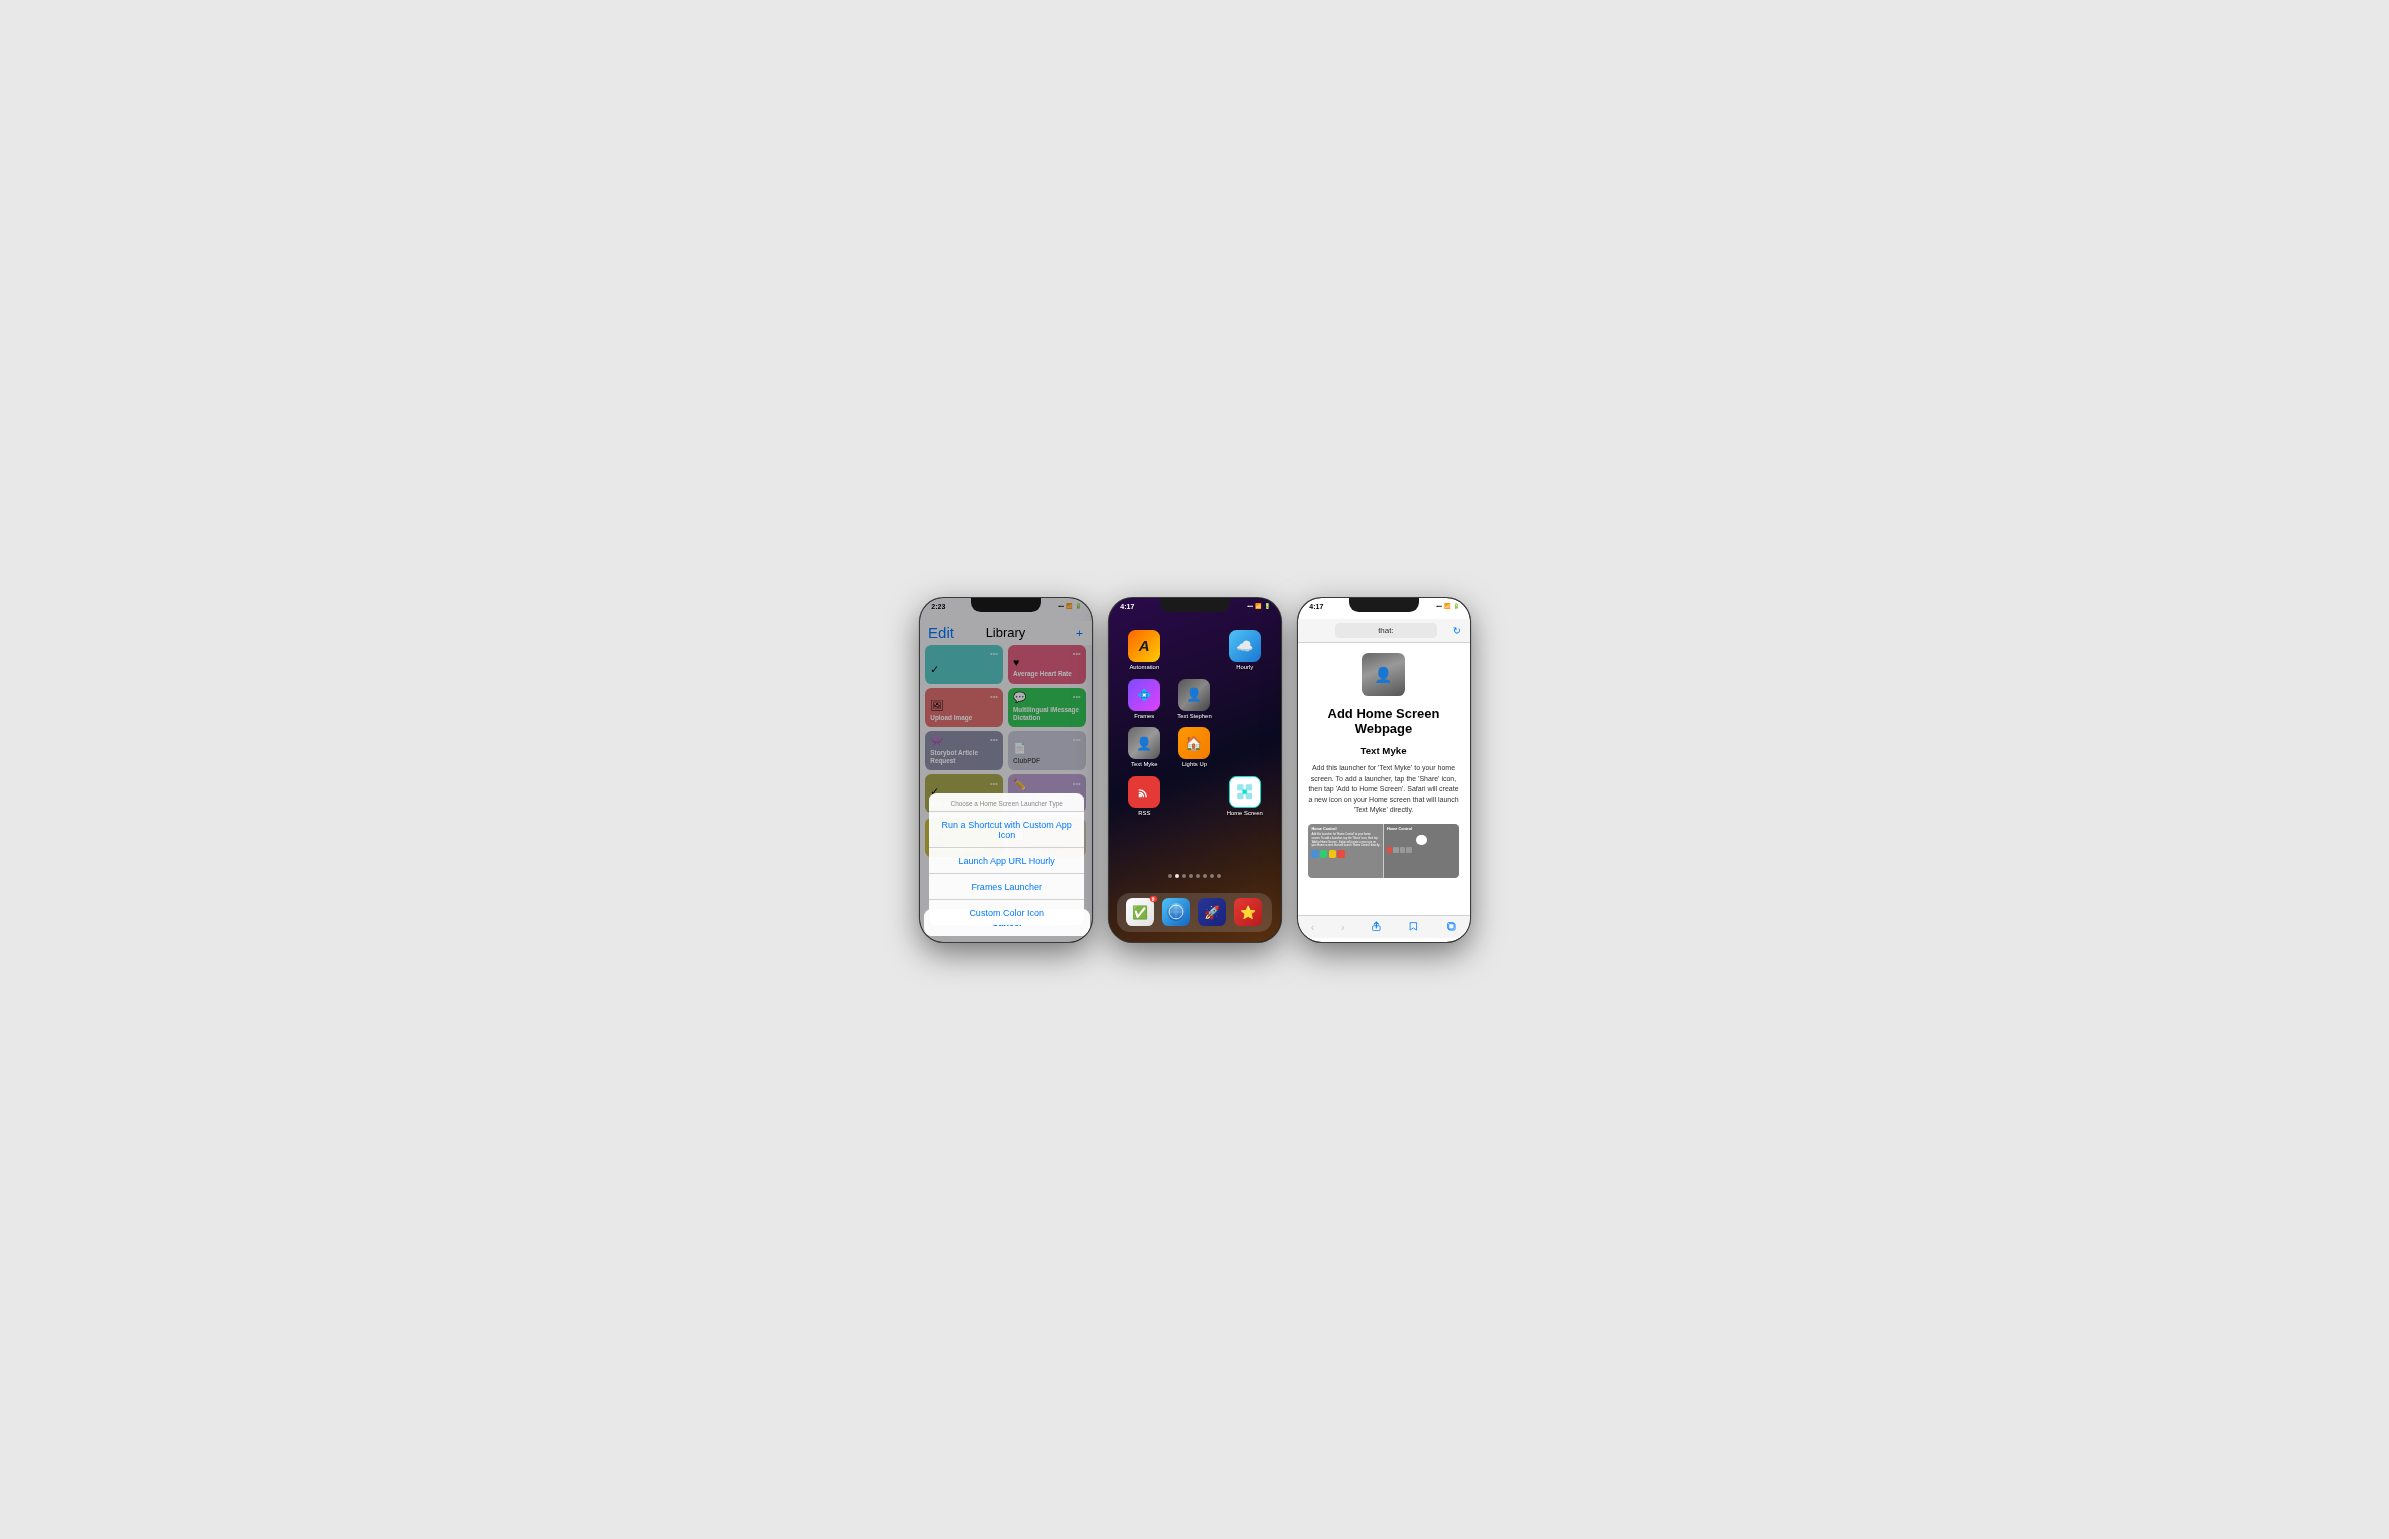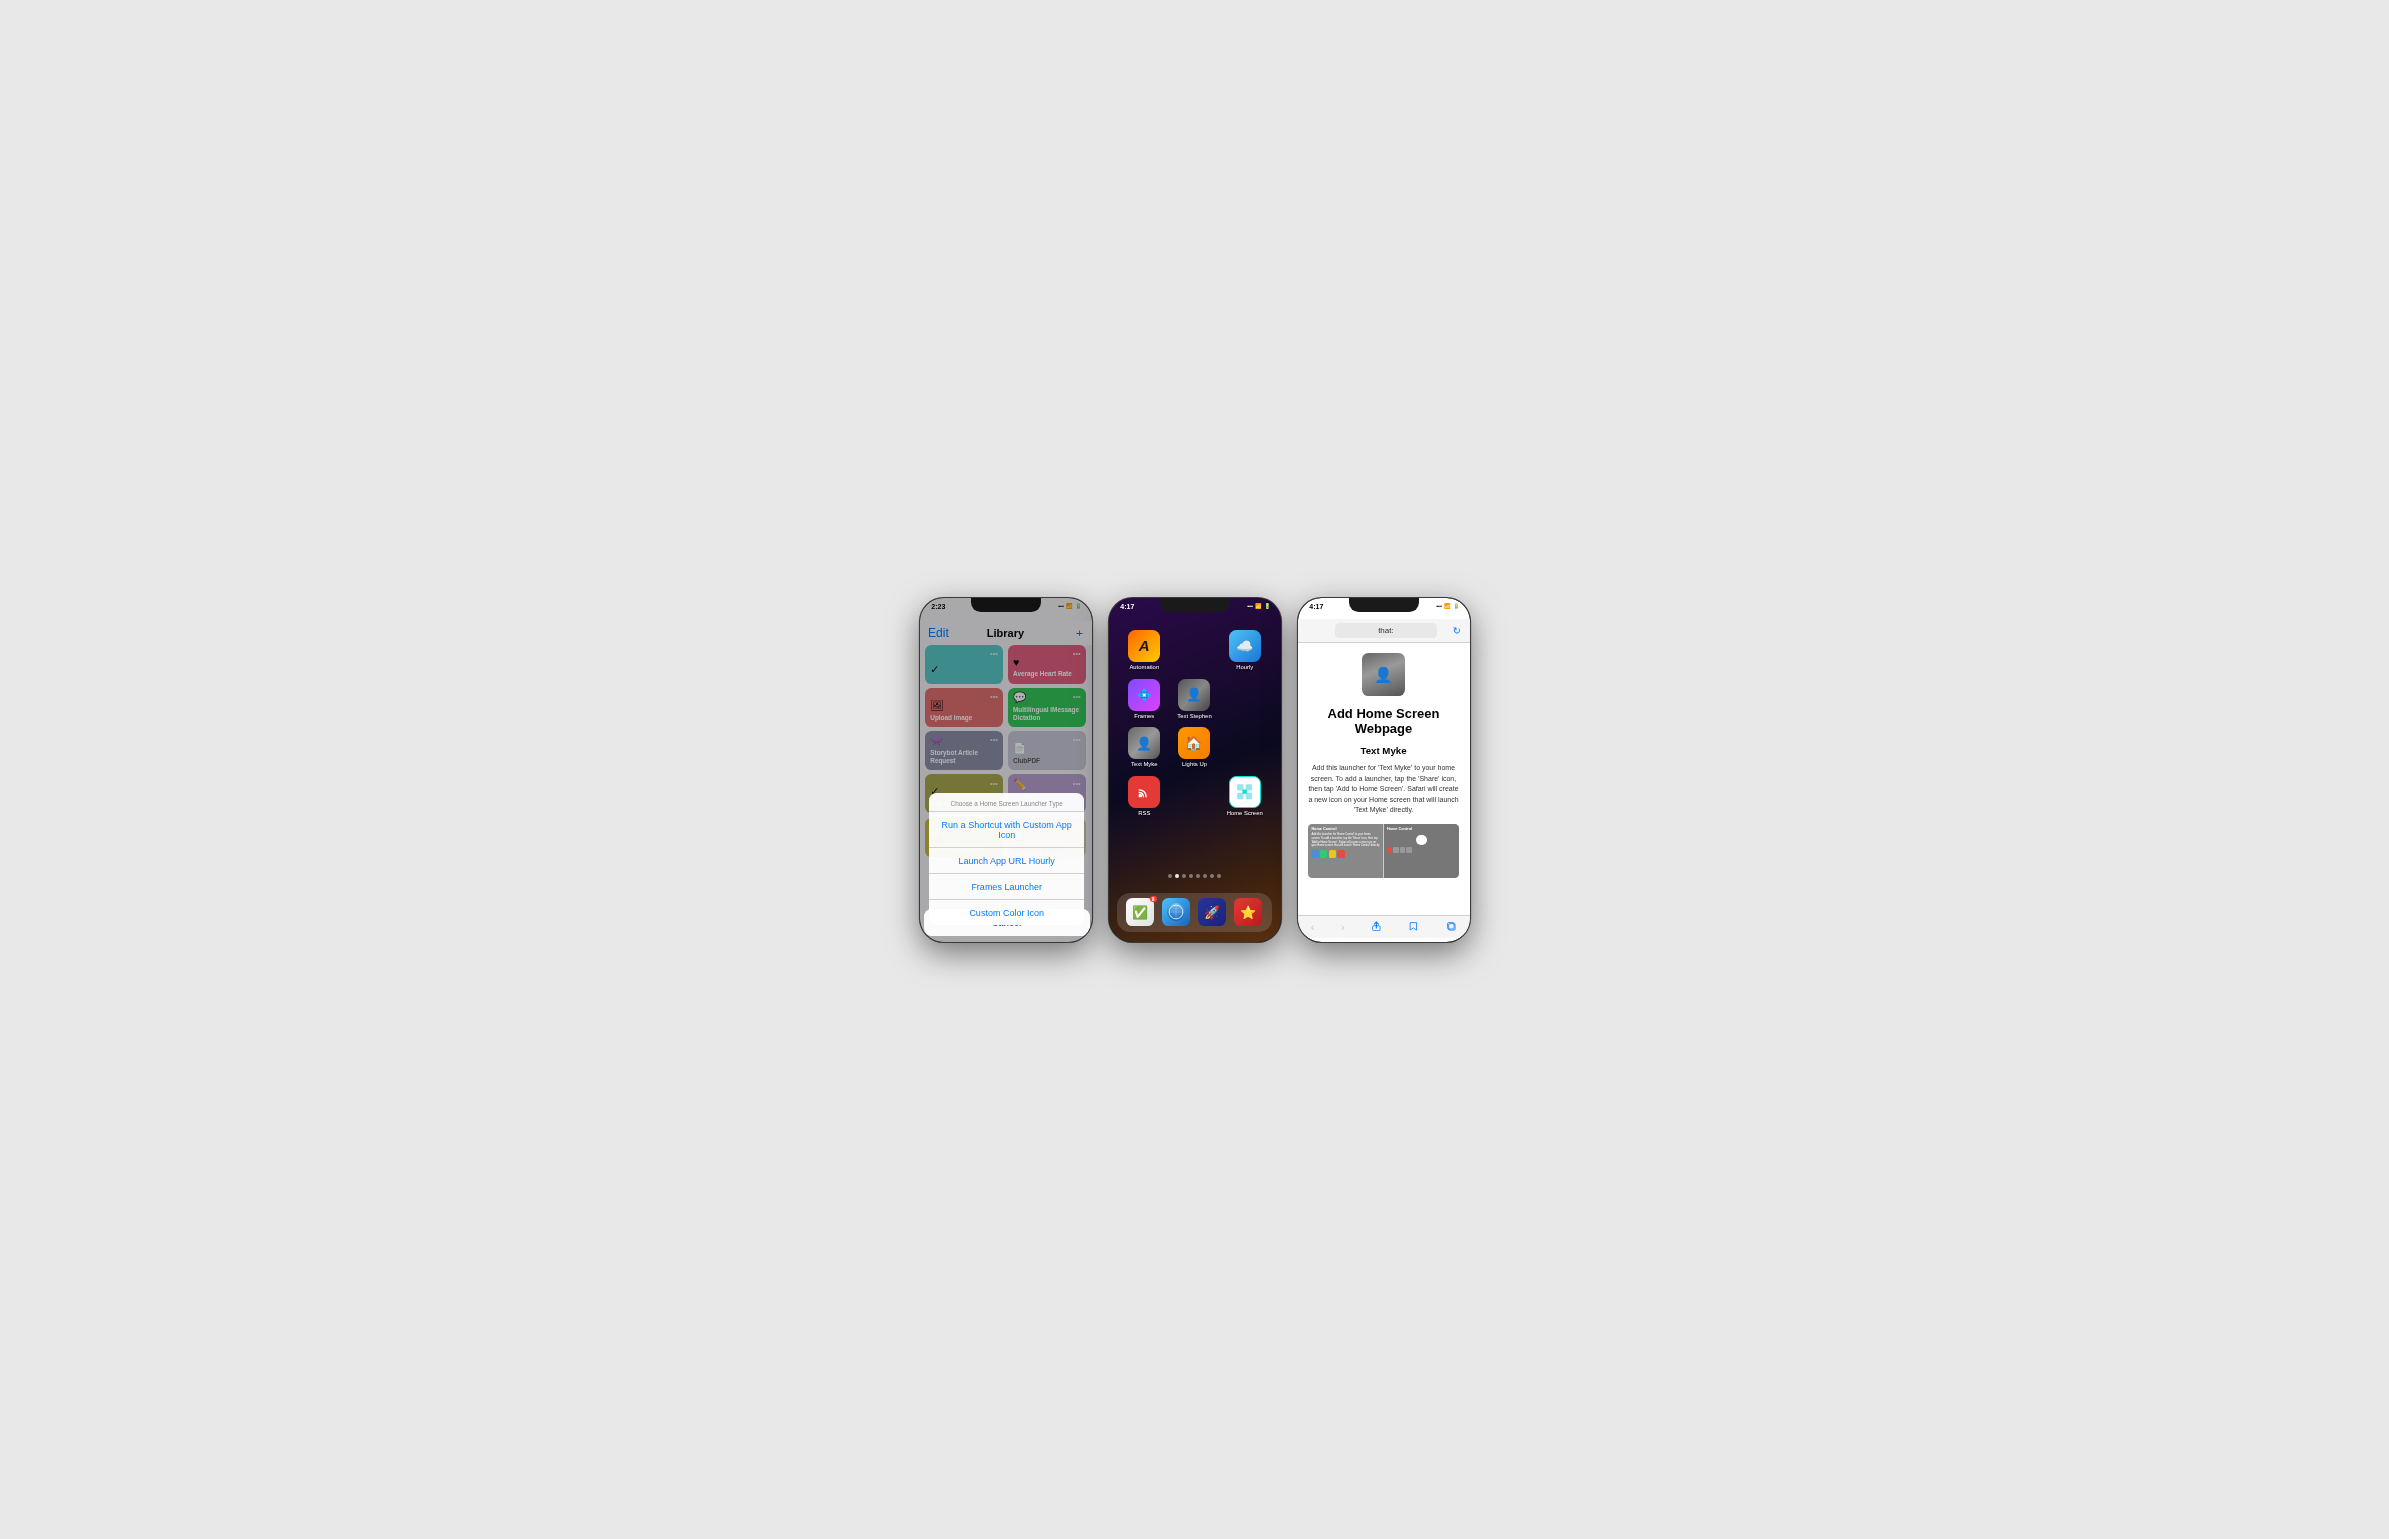--- a/index.html
+++ b/index.html
@@ -88,26 +88,26 @@
       height: 23.6px;
       display: flex;
       align-items: center;
       justify-content: center;
       background: #f2f2f7;
       z-index: 10;
     }
     .library-nav-edit {
       position: absolute;
       left: 8.6px;
-      font-size: 12px;
+      font-size: 15px;
       color: #007aff;
     }
     .library-nav-title {
-      font-size: 11px;
-      font-weight: 700;
+      font-size: 13px;
+      font-weight: 400;
       color: #000;
     }
     .library-nav-plus {
       position: absolute;
       right: 8.6px;
       font-size: 11.8px;
       color: #007aff;
     }
 
     .shortcuts-grid {

